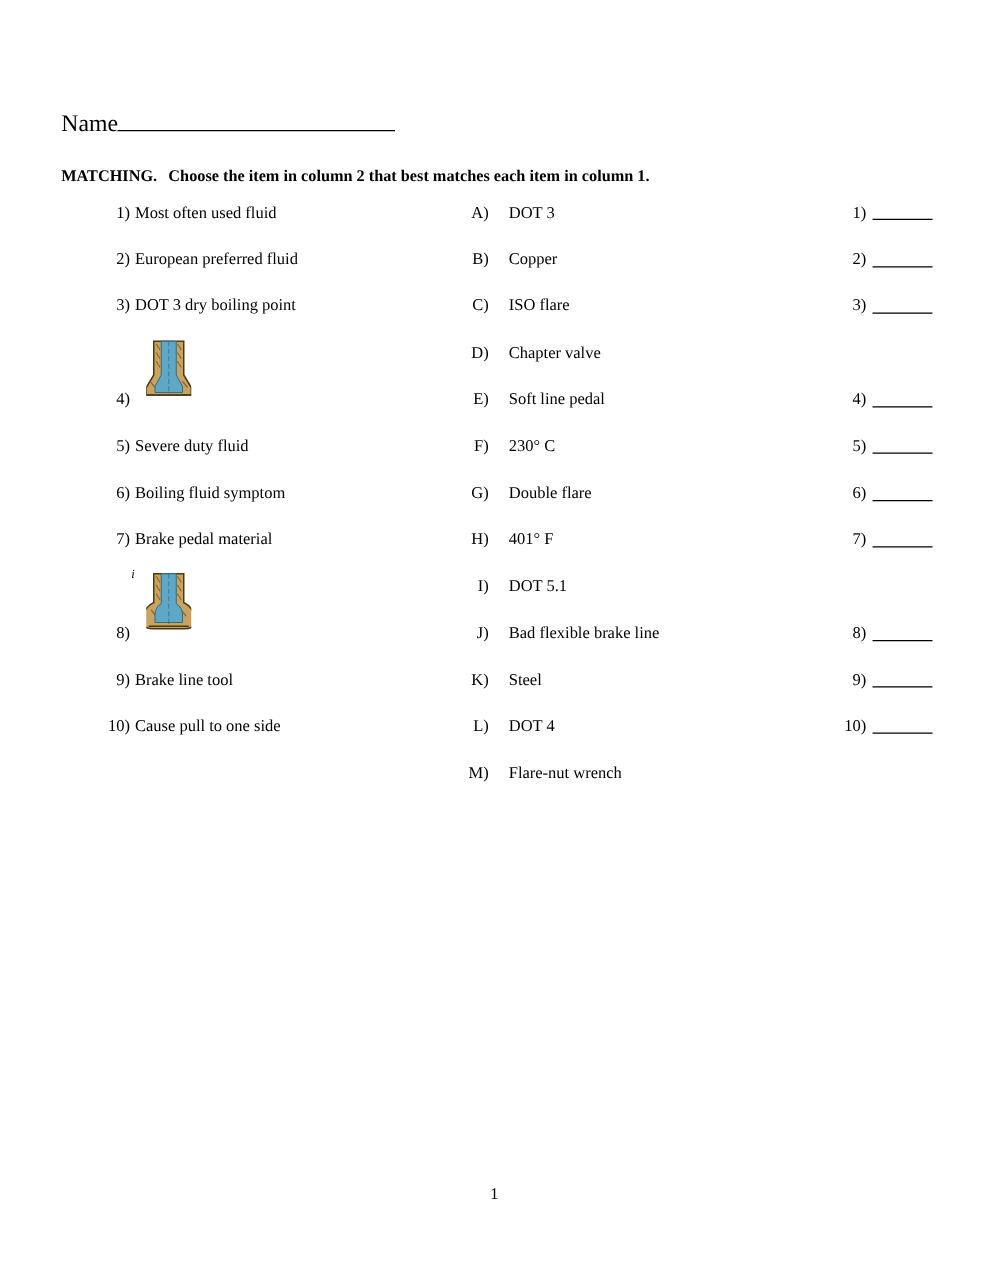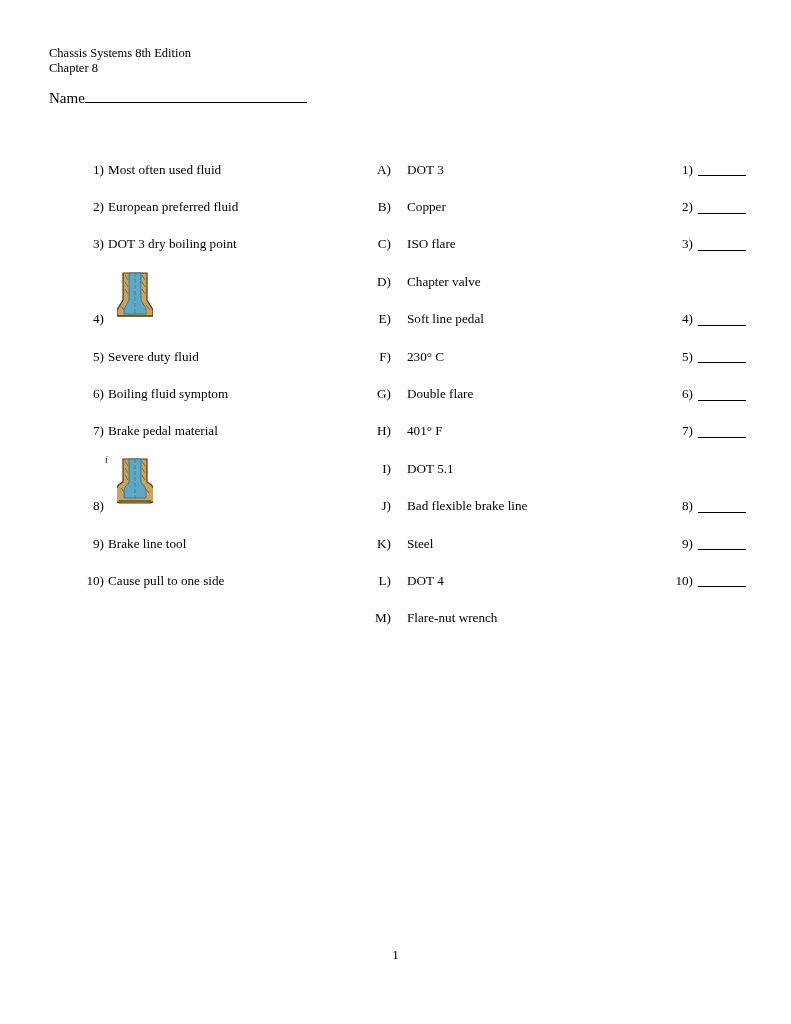--- a/index.html
+++ b/index.html
@@ -20,21 +20,21 @@
     position: absolute;
     left: 49px;
     top: 46px;
     font-size: 12.5px;
     line-height: 1.2;
   }
   .name-row {
     position: absolute;
     left: 49px;
     top: 89px;
-    font-size: 15px;
+    font-size: 19px;
   }
   .name-blank {
     display: inline-block;
     width: 222px;
     height: 14px;
     border-bottom: 1px solid #000;
     vertical-align: baseline;
   }
   .instruction {
     position: absolute;
@@ -99,29 +99,28 @@
     top: 947px;
     text-align: center;
     font-size: 13px;
   }
 </style>
 </head>
 <body>
 
 <div class="page">
 
-  <div class="hdr">
-    <div>Chassis Systems 8th Edition</div>
-    <div>Chapter 8</div>
-  </div>
 
   <div class="name-row">
     <span>Name</span><span class="name-blank"></span>
   </div>
 
+  <div class="instruction">
+    <span>MATCHING.</span><span class="instr-text">Choose the item in column 2 that best matches each item in column 1.</span>
+  </div>
 
   <div class="rows">
 
     <div class="row">
       <div class="cell c1">
         <span class="num">1)</span>
         <span class="txt">Most often used fluid</span>
       </div>
       <div class="cell c2">
         <span class="letter">A)</span>

